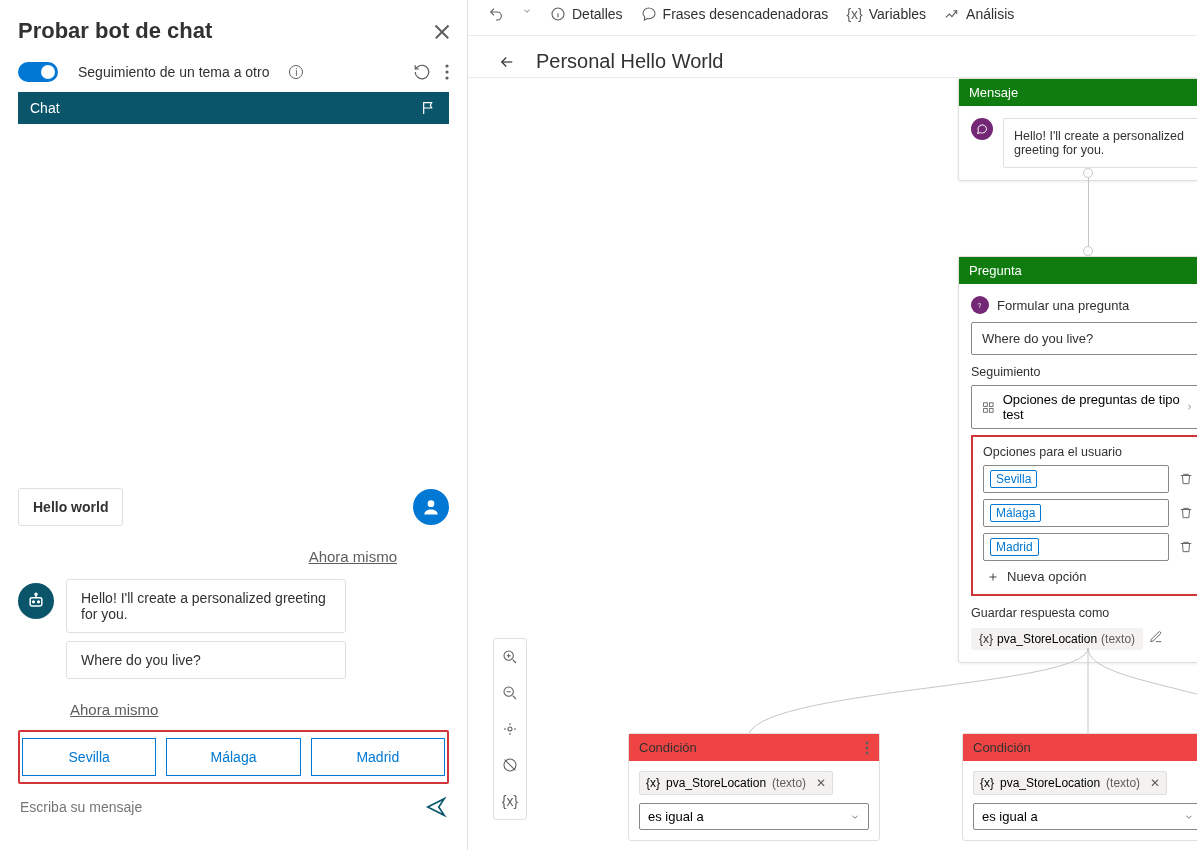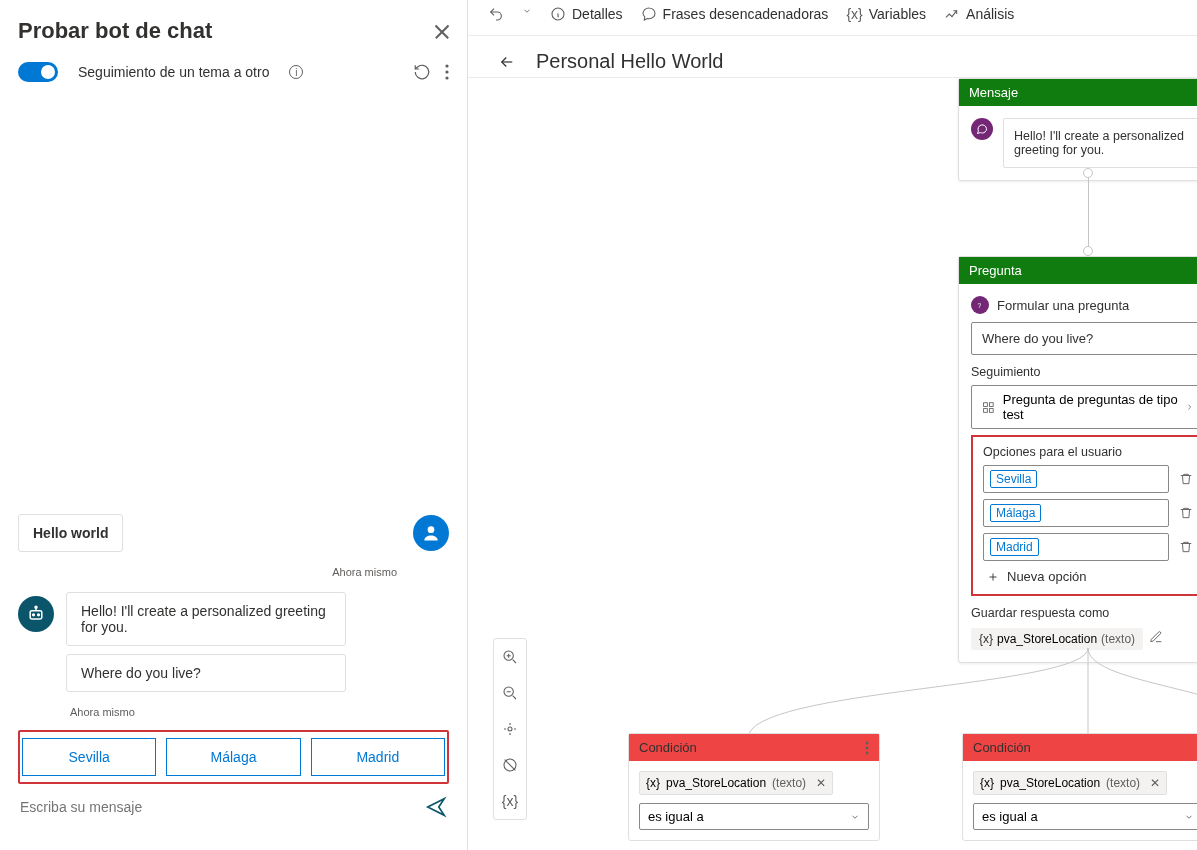--- a/index.html
+++ b/index.html
@@ -29,21 +29,21 @@
 .chat-body { flex:1; display:flex; flex-direction:column; justify-content:flex-end; padding: 8px 0 0 0; }
 
 .msg-row { display:flex; margin:6px 0; align-items:flex-start; }
 .msg-row.right { justify-content:space-between; align-items:center;font-weight:bold; }
 .msg-bubble { border:1px solid #e1dfdd; border-radius:3px; padding:10px 14px; font-size:14px; color:#323130; max-width:280px; background:#fff; }
 .msg-bubble.user { margin-right:10px; }
 .avatar-user { width:36px; height:36px; border-radius:50%; background:#0078d4; display:flex; align-items:center; justify-content:center; }
 .avatar-user svg { fill:#fff; }
 .avatar-bot { width:36px; height:36px; border-radius:50%; background:#0b556a; display:flex; align-items:center; justify-content:center; margin-right:12px; margin-top:4px; }
 .avatar-bot svg { stroke:#fff; fill:none; }
-.msg-time { font-size:11px; color:#605e5c; margin:8px 0 8px 0; }
+.msg-time { font-size:15px; color:#605e5c; margin:16px 0 8px 0;text-decoration:underline; }
 .msg-time.right { text-align:right; margin-right:52px; }
 .msg-time.left { margin-left:52px; }
 
 .bot-col { display:flex; flex-direction:column; gap:8px; }
 
 .options-row { display:flex; gap:10px; padding:6px 2px; border:2px solid #d13438; border-radius:2px; margin-top:4px; }
 .option-btn { flex:1; border:1px solid #0078d4; color:#0078d4; background:#fff; font-size:14px; padding:10px 0; text-align:center; cursor:pointer; }
 
 .input-row { display:flex; align-items:center; border-top:0; padding:12px 2px 6px 2px; justify-content:space-between; }
 .input-row input { border:none; outline:none; font-size:14px; color:#605e5c; flex:1; }
@@ -134,20 +134,28 @@
       <span class="more-icon">
         <svg width="4" height="16">
             <circle cx="2" cy="2" r="1.6" fill="#605e5c"></circle>
             <circle cx="2" cy="8" r="1.6" fill="#605e5c"></circle>
             <circle cx="2" cy="14" r="1.6" fill="#605e5c"></circle>
           </svg>
       </span>
     </div>
   </div>
 
+  <div class="chat-bar">
+    <span>Chat</span>
+    <span class="flag-icon">
+      <svg width="16" height="16" viewBox="0 0 24 24" fill="none" stroke="#fff" stroke-width="1.8">
+          <path d="M4 21V4h12l-2 4 2 4H4"></path>
+        </svg>
+    </span>
+  </div>
 
   <div class="chat-body">
     <div class="msg-row right">
       <div class="msg-bubble user">Hello world</div>
       <div class="avatar-user">
         <svg width="20" height="20" viewBox="0 0 24 24">
             <circle cx="12" cy="8" r="4"></circle>
             <path d="M4 21c0-4 4-6 8-6s8 2 8 6z"></path>
           </svg>
       </div>
@@ -295,21 +303,21 @@
 
         <div class="field-label">Seguimiento</div>
         <div class="picker">
           <div class="picker-left">
             <svg width="14" height="14" viewBox="0 0 24 24" fill="none" stroke="#605e5c" stroke-width="1.6">
                 <rect x="3" y="4" width="7" height="7"></rect>
                 <rect x="14" y="4" width="7" height="7"></rect>
                 <rect x="3" y="15" width="7" height="7"></rect>
                 <rect x="14" y="15" width="7" height="7"></rect>
               </svg>
-            <span>Pregunta de preguntas de tipo test</span>
+            <span>Opciones de preguntas de tipo test</span>
           </div>
           <svg width="10" height="10" viewBox="0 0 24 24" fill="none" stroke="#605e5c" stroke-width="2">
               <path d="M9 6l6 6-6 6"></path>
             </svg>
         </div>
 
         <div class="options-box">
           <div class="field-label" style="margin-top:0">Opciones para el usuario</div>
           <div class="opt-row">
             <div class="opt-input">

